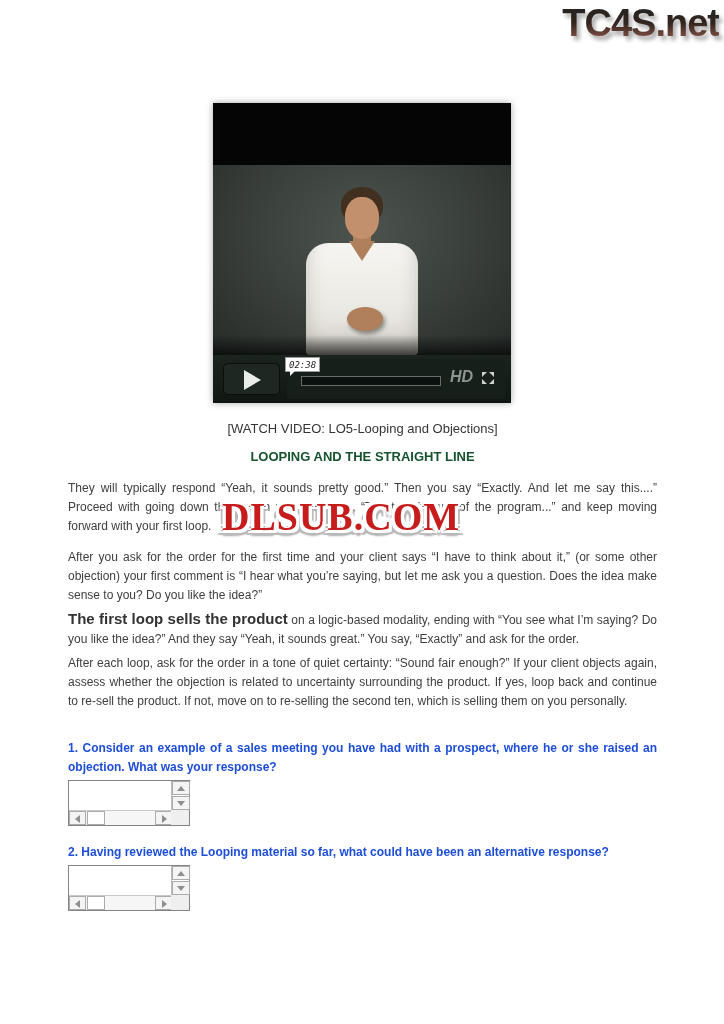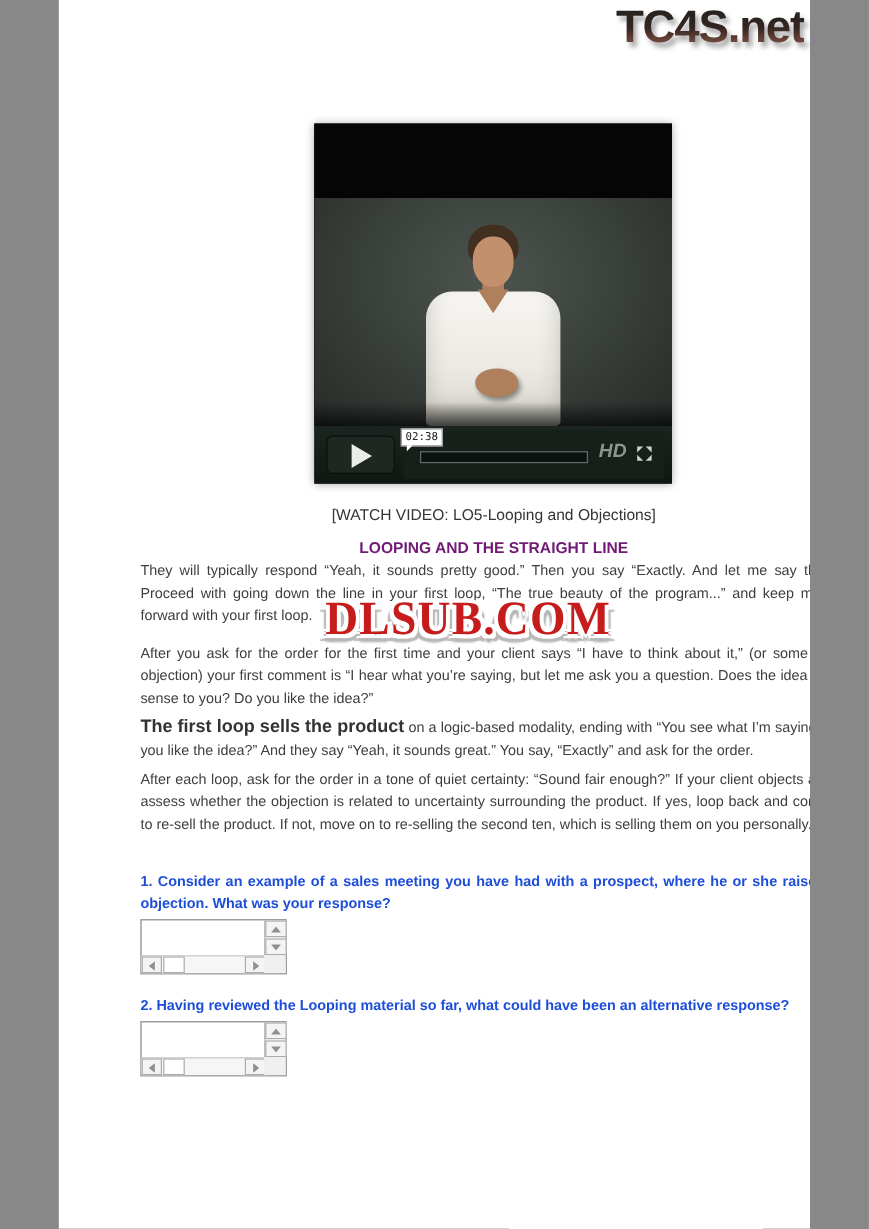--- a/index.html
+++ b/index.html
@@ -1,20 +1,20 @@
 <!DOCTYPE html>
 <html><head>
 <meta charset="utf-8">
 <style>
   * { margin:0; padding:0; box-sizing:border-box; }
   html,body { background:#888; }
   body { font-family:"Liberation Sans", sans-serif; }
 
   .page {
-    position:relative; width:626px; height:1024px;
+    position:relative; width:724px; height:1024px;
     background:#ffffff; margin:0 auto; overflow:hidden;
   }
 
   
   .logo-wrap { position:absolute; top:2px; right:5px; }
   .logo-shadow {
     position:absolute; left:3px; top:4px;
     font-weight:bold; font-size:38px; letter-spacing:-1px;
     color:rgba(130,130,130,.7); filter:blur(2px);
   }
@@ -72,39 +72,40 @@
   }
   .right-group {
     position:absolute; left:74px; top:4px; width:218px; height:40px;
     background:#171f1a; border-radius:4px;
   }
   .time-tip {
     position:absolute; left:-2px; top:-2px; height:14px; padding:1px 3px 12px 3px;
     background:#fff; border:1px solid #9a9a9a;
     font-family:"DejaVu Sans Mono", monospace; font-size:9px; color:#222; line-height:12px;
     z-index:2;
+    font-style:italic;
   }
   .time-tip::after {
     content:""; position:absolute; left:4px; bottom:-5px; width:0; height:0;
     border-top:5px solid #fff; border-right:5px solid transparent;
   }
   .progress {
     position:absolute; left:14px; top:17px; width:140px; height:10px;
     background:#0c120f; border:1px solid #676d68; cursor:pointer;
   }
   .hd-label {
     position:absolute; left:163px; top:9px;
     font-size:16px; font-weight:bold; font-style:italic; color:#8d958f; letter-spacing:0;
   }
   .fs-btn { position:absolute; left:193px; top:11px; width:16px; height:16px; cursor:pointer; }
 
   
   .content { position:absolute; left:68px; top:419px; width:589px; color:#3e3e3e; font-size:12px; line-height:19px; }
   .h-watch  { text-align:center; font-weight:normal; font-size:13px; color:#353535; margin-bottom:9px; }
-  .h-title  { text-align:center; font-weight:bold; font-size:13px; color:#701a75; }
+  .h-title  { text-align:center; font-weight:bold; font-size:13px; color:#14532d; margin-bottom:13px; }
   .para { text-align:justify; }
   .p1 { margin-bottom:4px; }
   .p2 { margin-bottom:12px; }
   .p3 { margin-top:0; margin-bottom:5px; }
   .p3-lead { font-weight:bold; font-size:15px; color:#333; }
   .p4 { margin-bottom:0; }
   .question { text-align:justify; font-weight:bold; color:#1d4ed8; }
   .q1 { margin-top:28px; }
   .q2 { margin-top:17px; }
 

